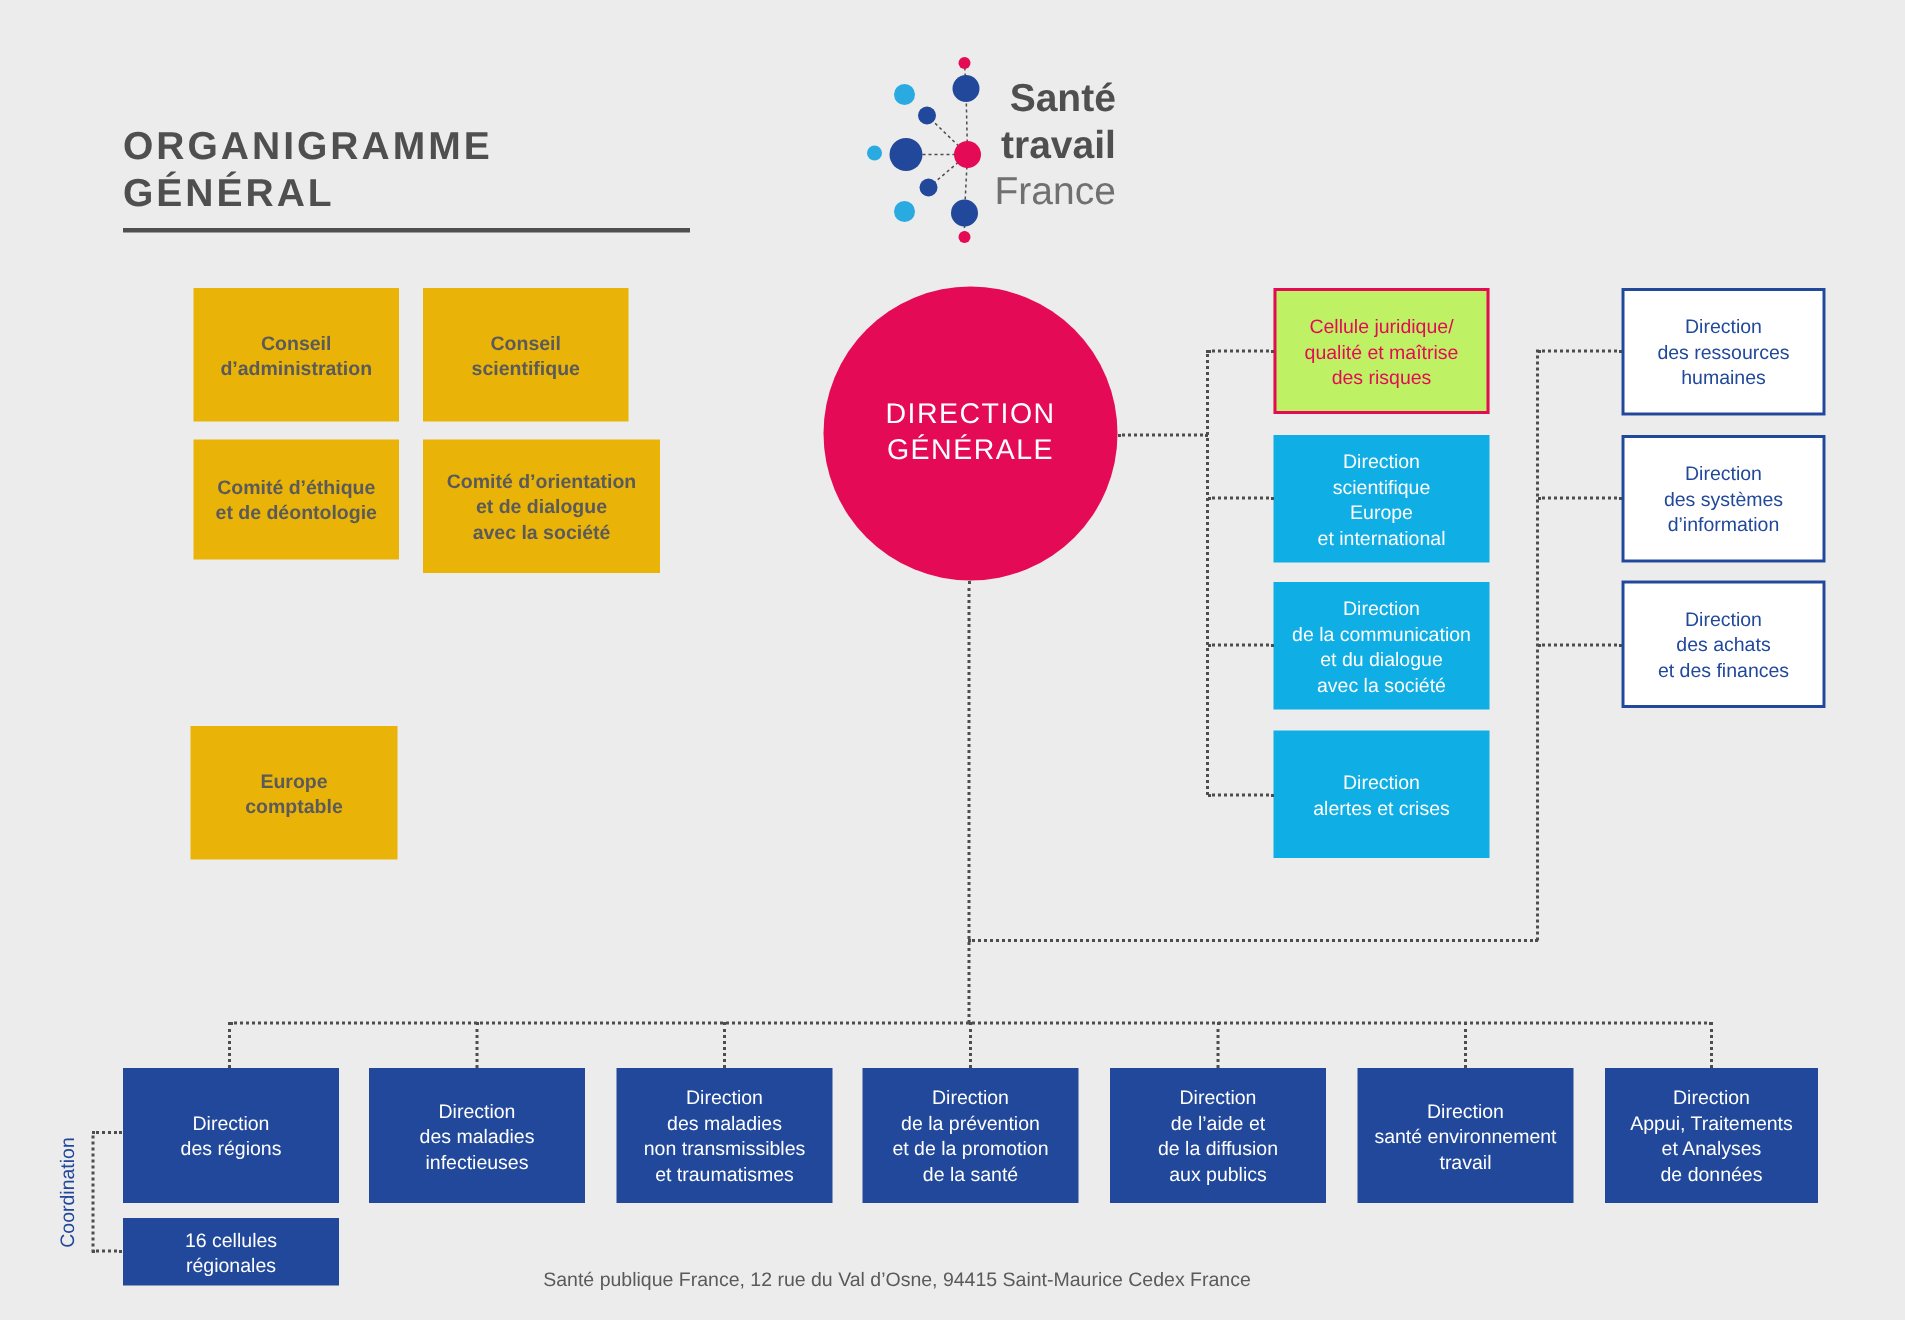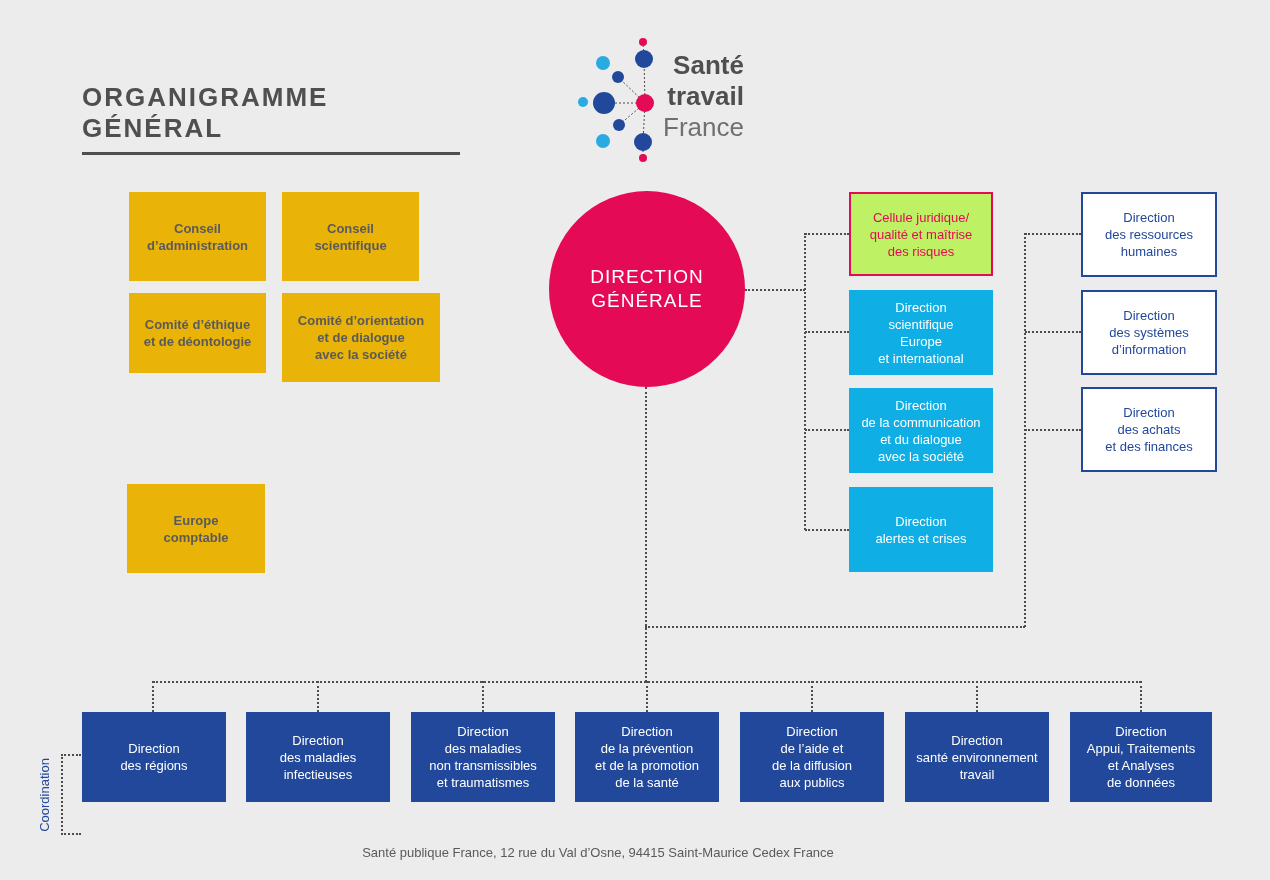--- a/index.html
+++ b/index.html
@@ -143,20 +143,22 @@
 de la diffusion
 aux publics</div>
   <div class="box navy-box" style="left:905px;top:712px;width:144px;height:90px">Direction
 santé environnement
 travail</div>
   <div class="box navy-box" style="left:1070px;top:712px;width:142px;height:90px">Direction
 Appui, Traitements
 et Analyses
 de données</div>
 
+  <div class="box navy-box" style="left:82px;top:812px;width:144px;height:45px">16 cellules
+régionales</div>
   <div class="coordination">Coordination</div>
 
   <div class="dot-h" style="left:745px;top:289px;width:60px"></div>
   <div class="dot-v" style="left:804px;top:233px;height:297px"></div>
   <div class="dot-h" style="left:805px;top:233px;width:44px"></div>
   <div class="dot-h" style="left:805px;top:331px;width:44px"></div>
   <div class="dot-h" style="left:805px;top:429px;width:44px"></div>
   <div class="dot-h" style="left:805px;top:529px;width:44px"></div>
 
   <div class="dot-v" style="left:645px;top:387px;height:295px"></div>

